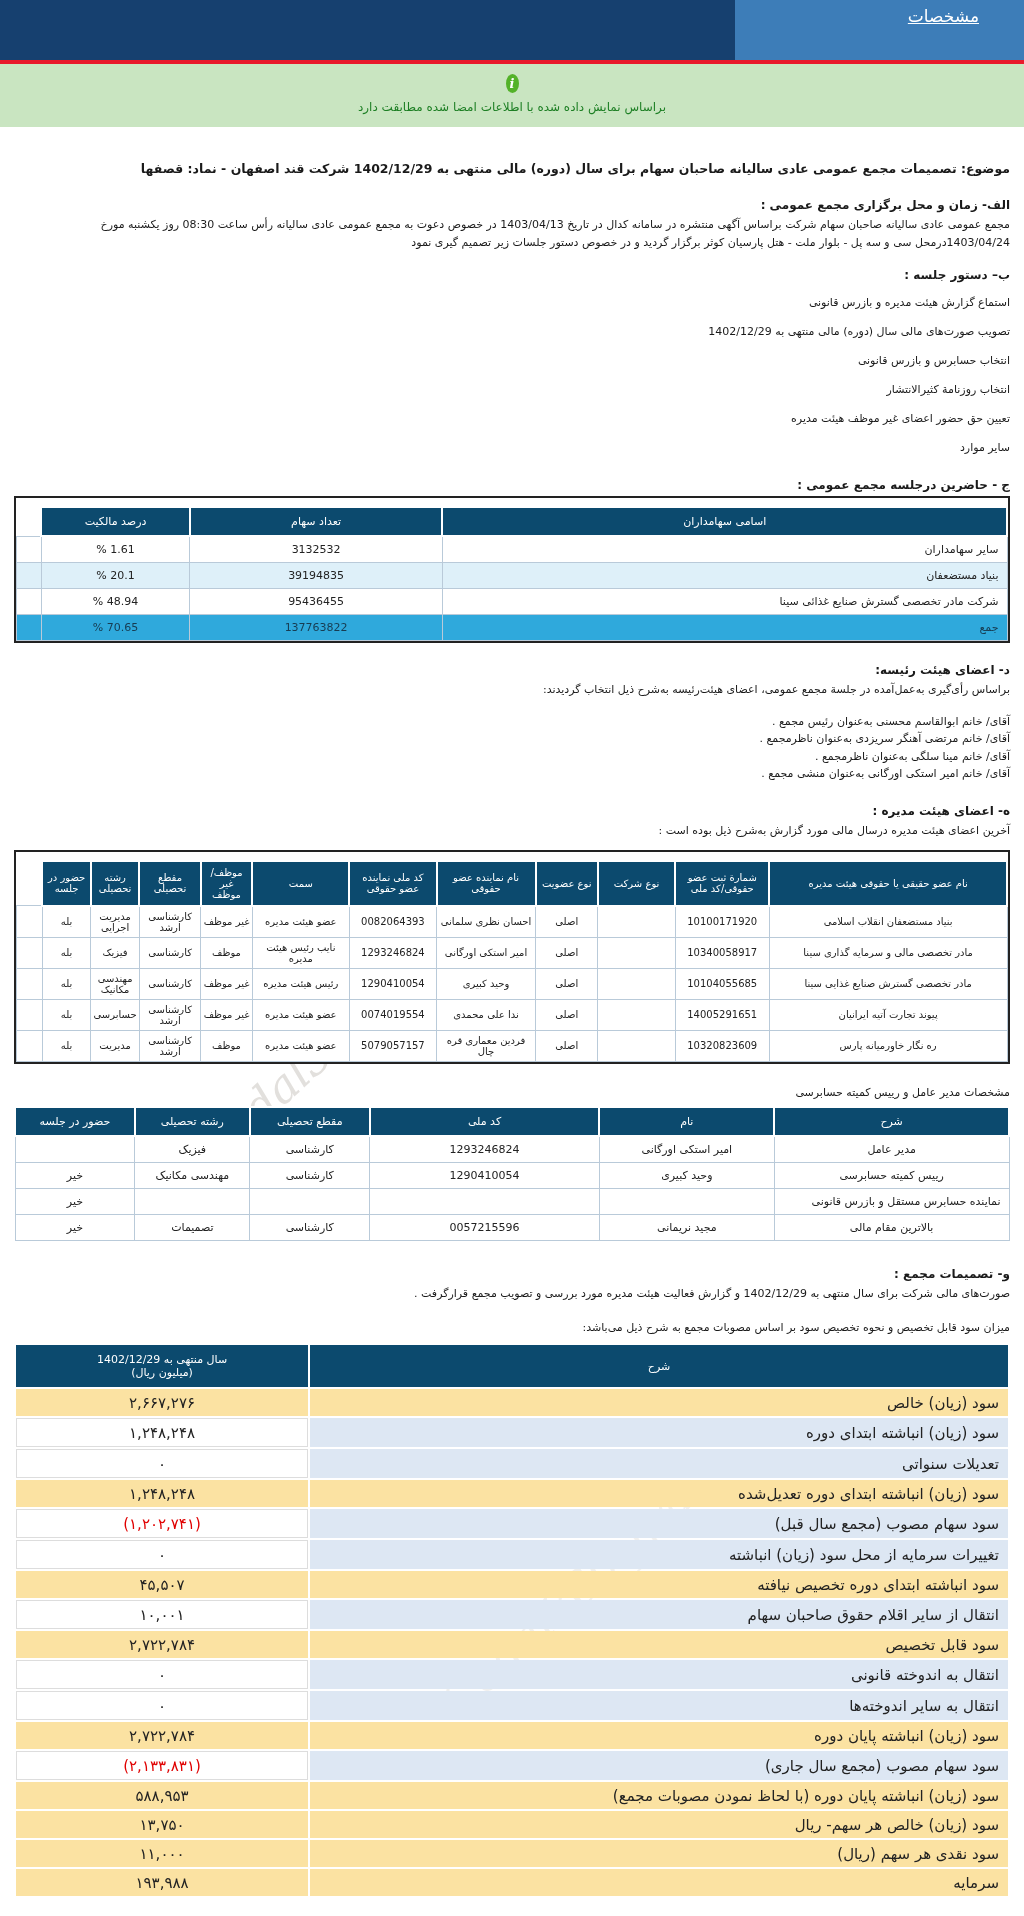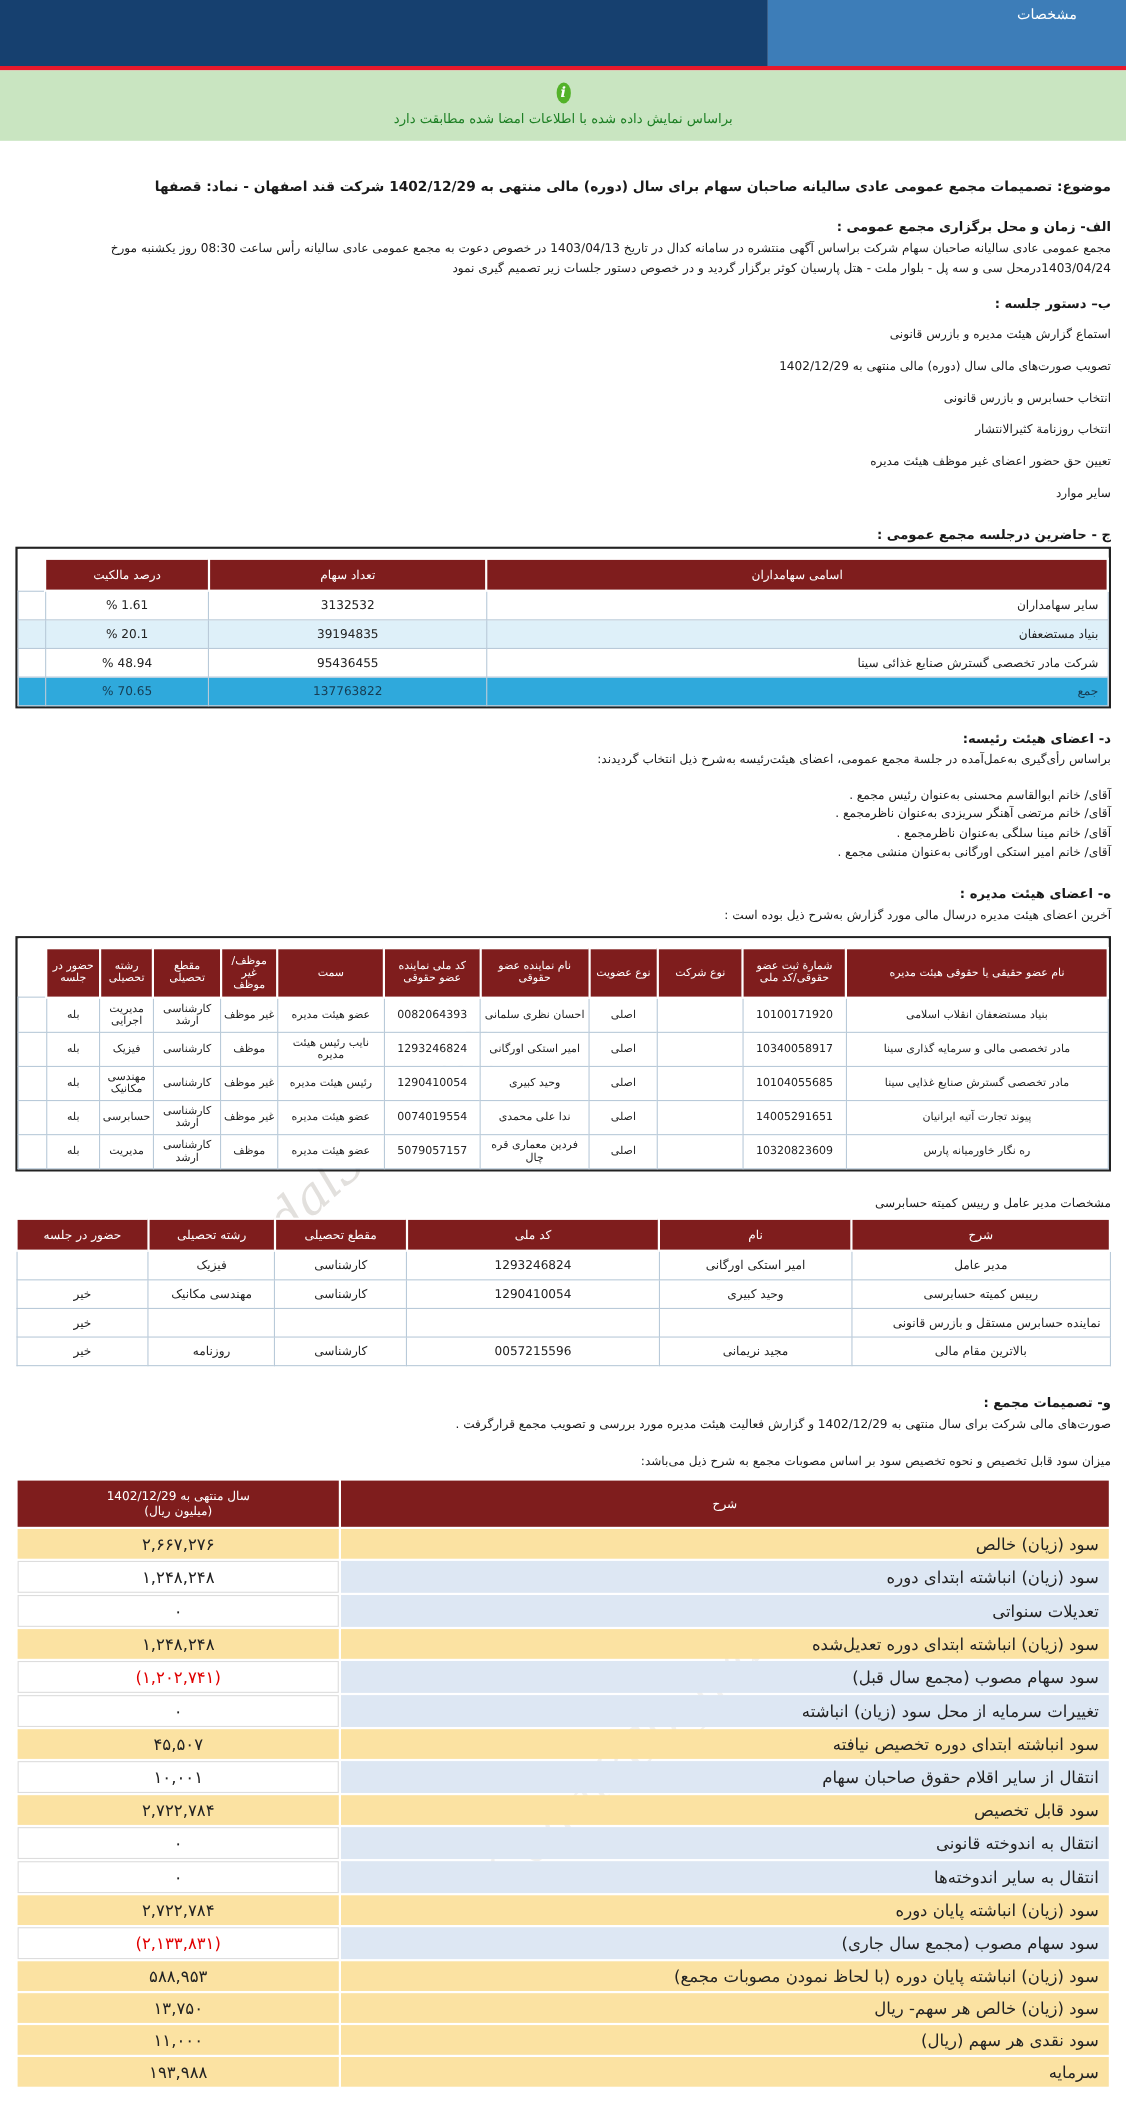--- a/index.html
+++ b/index.html
@@ -1,38 +1,38 @@
 <!DOCTYPE html>
 <html lang="fa"><head>
 <meta charset="utf-8">
 <style>
   html,body{margin:0;padding:0;background:#fff;}
   .page{width:1024px;min-height:1916px;margin:0 auto;direction:rtl;position:relative;overflow:hidden;
         font-family:"DejaVu Sans",sans-serif;color:#1a1a1a;background:#fff;}
   
   .topbar{display:flex;height:60px;}
-  .topbar-tab{width:326px;background:#3d7db8;color:#fff;font-size:13px;padding:6px 45px 0 0;box-sizing:border-box;}
+  .topbar-tab{width:289px;background:#3d7db8;color:#fff;font-size:17px;padding:6px 45px 0 0;box-sizing:border-box;text-decoration:underline;}
   .topbar-main{flex:1;background:#16406f;}
   .redline{height:4px;background:#e8192b;}
   
   .banner{background:#c9e5c1;text-align:center;padding:9px 0 13px;}
   .info-icon{display:inline-block;width:13px;height:19px;background:#53b229;border-radius:50%;
              color:#fff;font-family:"DejaVu Serif",serif;font-style:italic;font-weight:bold;
              font-size:13px;line-height:19px;}
   .banner-text{color:#1d7f24;font-size:12px;margin-top:7px;}
   
   .content{padding:30px 14px 12px;position:relative;}
   .subject{font-weight:bold;font-size:12.5px;margin:4px 0 22px;}
   .sec-title{font-weight:bold;font-size:12px;margin:0 0 4px;}
   .body-text{font-size:11px;line-height:1.65;margin:0 0 16px;}
   .agenda-item{font-size:11px;margin:0 0 16px;}
   .list-line{font-size:11px;line-height:1.55;margin:0;}
   
   table{width:100%;border-collapse:collapse;table-layout:fixed;}
-  th{background:#7f1d1d;color:#fff;font-weight:normal;font-size:11px;padding:7px 4px;border:2px solid #fff;}
+  th{background:#0c4a6e;color:#fff;font-weight:normal;font-size:11px;padding:7px 4px;border:2px solid #fff;}
   td{font-size:11px;padding:6px 5px;text-align:center;border:1px solid #b9cad9;background:#fff;color:#222;
      word-wrap:break-word;}
   .blackbox{border:2px solid #222;margin:4px 0 20px;}
   tr.spacer td{border:none;background:#fff;height:8px;padding:0;}
   th.blankth{background:#fff;border:none;}
   
   .sh-name{text-align:right;padding-right:8px;}
   tr.row-tint td{background:#def0f9;}
   tr.total-row td{background:#2fa9dc;color:#173c52;}
   
@@ -296,21 +296,21 @@
           <td></td>
           <td></td>
           <td></td>
           <td>خیر</td>
         </tr>
         <tr>
           <td>بالاترین مقام مالی</td>
           <td>مجید نریمانی</td>
           <td>0057215596</td>
           <td>کارشناسی</td>
-          <td>روزنامه</td>
+          <td>تصمیمات</td>
           <td>خیر</td>
         </tr>
       </tbody>
         </table>
 
       <p class="sec-title">و- تصمیمات مجمع :</p>
       <p class="body-text">صورت‌های مالی شرکت برای سال منتهی به  1402/12/29 و گزارش فعالیت هیئت مدیره مورد بررسی و تصویب مجمع قرارگرفت .</p>
       <p class="body-text" style="margin-bottom:6px;">میزان سود قابل تخصیص و نحوه تخصیص سود بر اساس مصوبات مجمع به شرح ذیل می‌باشد:</p>
 
       <table class="profit-tbl">

